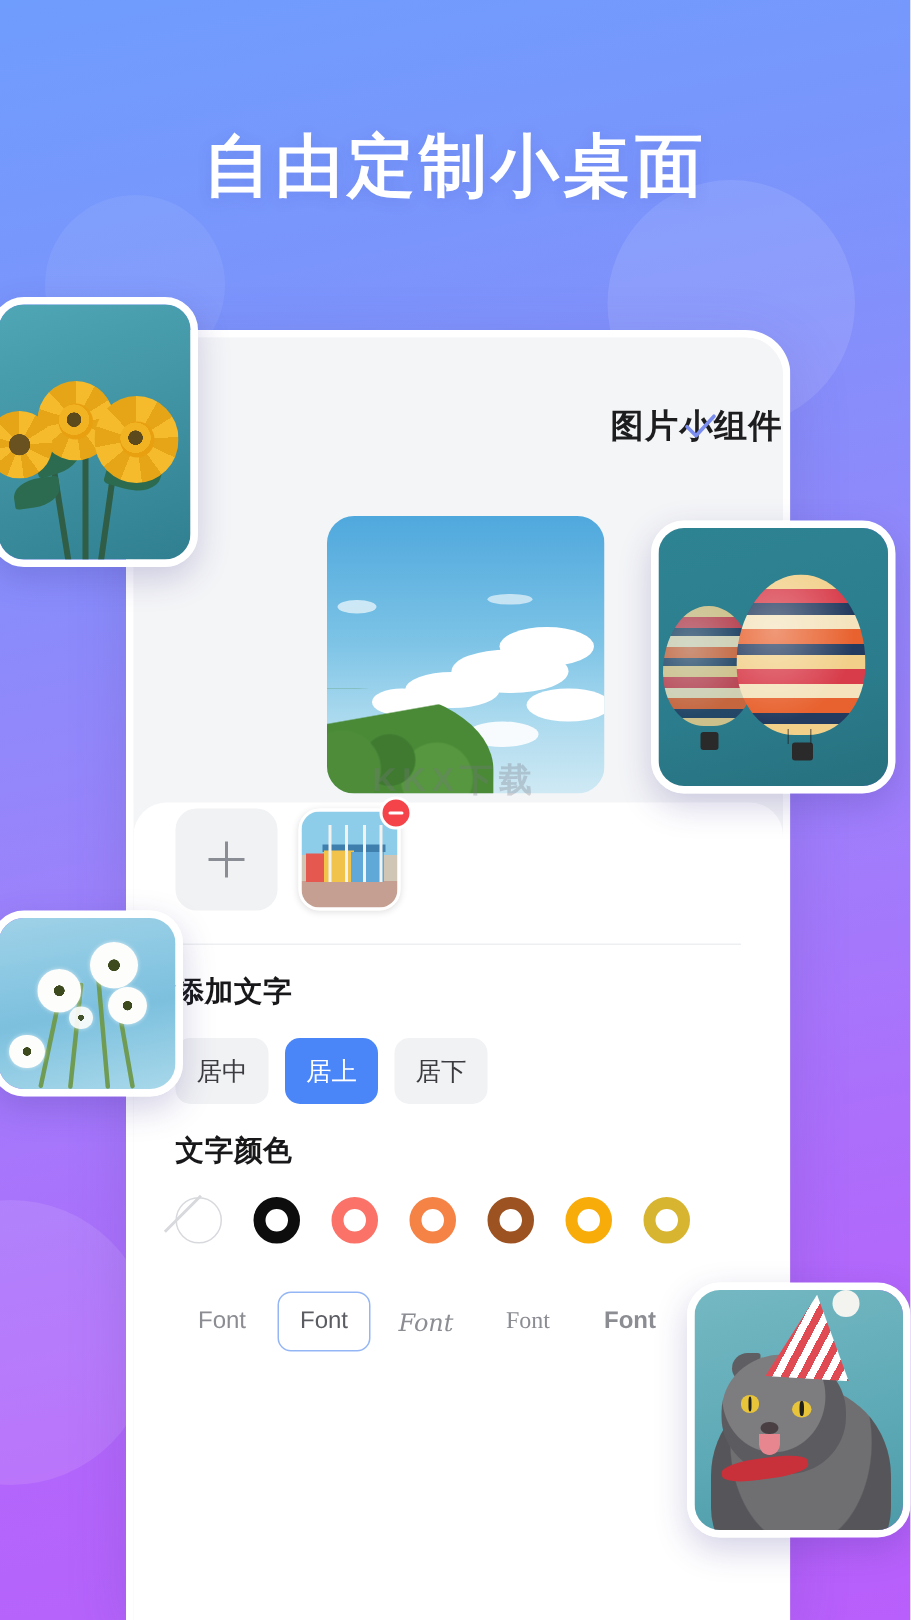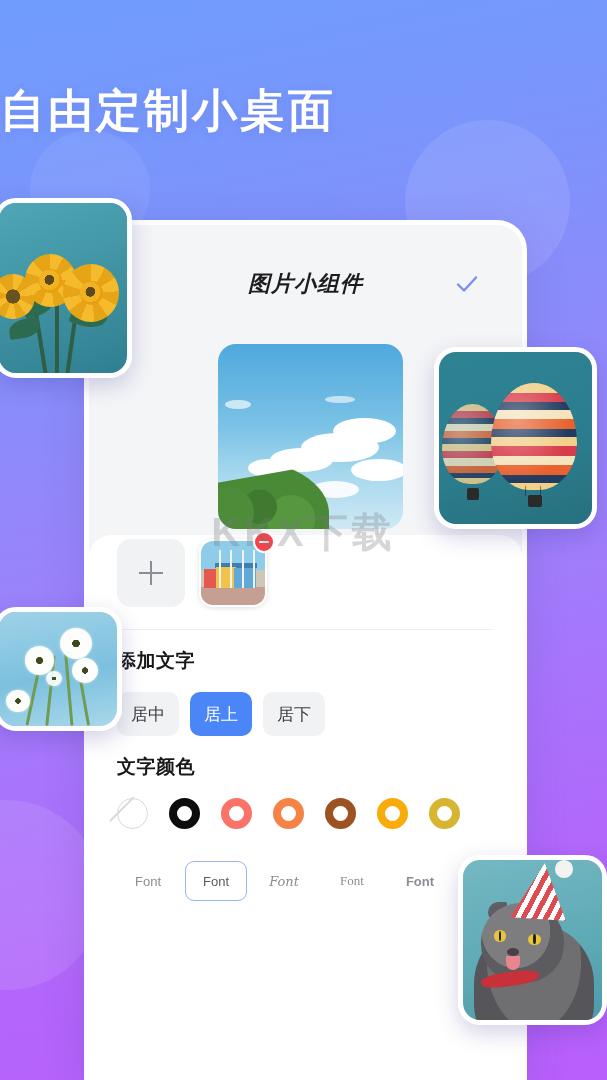--- a/index.html
+++ b/index.html
@@ -26,21 +26,21 @@
     position: absolute; border-radius: 50%;
     background: rgba(255,255,255,0.10);
   }
   .bg-circle.c1 { width: 165px; height: 165px; left: 405px; top: 120px; }
   .bg-circle.c2 { width: 190px; height: 190px; left: -88px; top: 800px; }
   .bg-circle.c3 { width: 120px; height: 120px; left: 30px; top: 130px; background: rgba(255,255,255,0.07); }
 
   
   .title {
     position: absolute; left: 0; right: 0; top: 84px;
-    text-align: left;
+    text-align: center;
     color: #ffffff;
     font-size: 45px;
     font-weight: bold;
     letter-spacing: 3px;
     line-height: 1.2;
     text-shadow: 0 2px 10px rgba(60,60,160,0.14);
   }
 
   
   .card {
@@ -56,21 +56,21 @@
   }
 
   
   .widget-panel {
     position: relative;
     height: 310px;
     background: #f4f5f7;
   }
   .widget-head {
     position: absolute; left: 0; right: 0; top: 44px;
-    display: flex; align-items: center; justify-content: center; font-style: italic;
+    display: flex; align-items: center; justify-content: flex-end;
   }
   .widget-title {
     font-size: 22px; font-weight: bold; color: #1d1d1f; letter-spacing: 1px;
   }
   .check-icon {
     position: absolute; right: 42px; top: 50%; transform: translateY(-50%);
     width: 26px; height: 26px;
   }
   .preview-img {
     position: absolute; left: 129px; top: 119px;
@@ -160,39 +160,39 @@
   .swatch.none::after {
     content: ""; position: absolute; left: 50%; top: -2px;
     width: 1.6px; height: 34px; background: #d8d9dd;
     transform: rotate(45deg); transform-origin: top center;
   }
 
   .font-row { display: flex; align-items: center; gap: 6px; padding-top: 2px; }
   .font-chip {
     min-width: 62px; height: 40px; padding: 0 10px;
     display: flex; align-items: center; justify-content: center;
-    font-size: 13px; color: #8b8d93; border-radius: 9px;
+    font-size: 16px; color: #8b8d93; border-radius: 9px;
     border: 1.8px solid transparent;
   }
   .font-chip.selected { border-color: #94b6f5; color: #5a5c62; background: #fff; }
   .font-chip.f-serif { font-family: "Liberation Serif", serif; }
   .font-chip.f-hand  { font-family: "DejaVu Serif", serif; font-style: italic; }
   .font-chip.f-mono  { font-family: "DejaVu Sans Mono", monospace; font-size: 18px; }
   .font-chip.f-bold  { font-weight: bold; }
 
   .section-gap { height: 18px; }
   .label-gap { height: 12px; }
 
   
   .watermark {
     position: absolute; left: 0; right: 0; top: 505px;
     text-align: center; z-index: 6; pointer-events: none;
   }
   .wm-main {
-    font-size: 40px; font-weight: bold; letter-spacing: 4px;
+    font-size: 22px; font-weight: bold; letter-spacing: 4px;
     color: rgba(120,120,130,0.30);
   }
   .wm-sub {
     font-size: 13px; letter-spacing: 2px; margin-top: 3px;
     color: rgba(120,120,130,0.32);
   }
 
   
   .pic { width: 100%; height: 100%; position: relative; overflow: hidden; }
 

